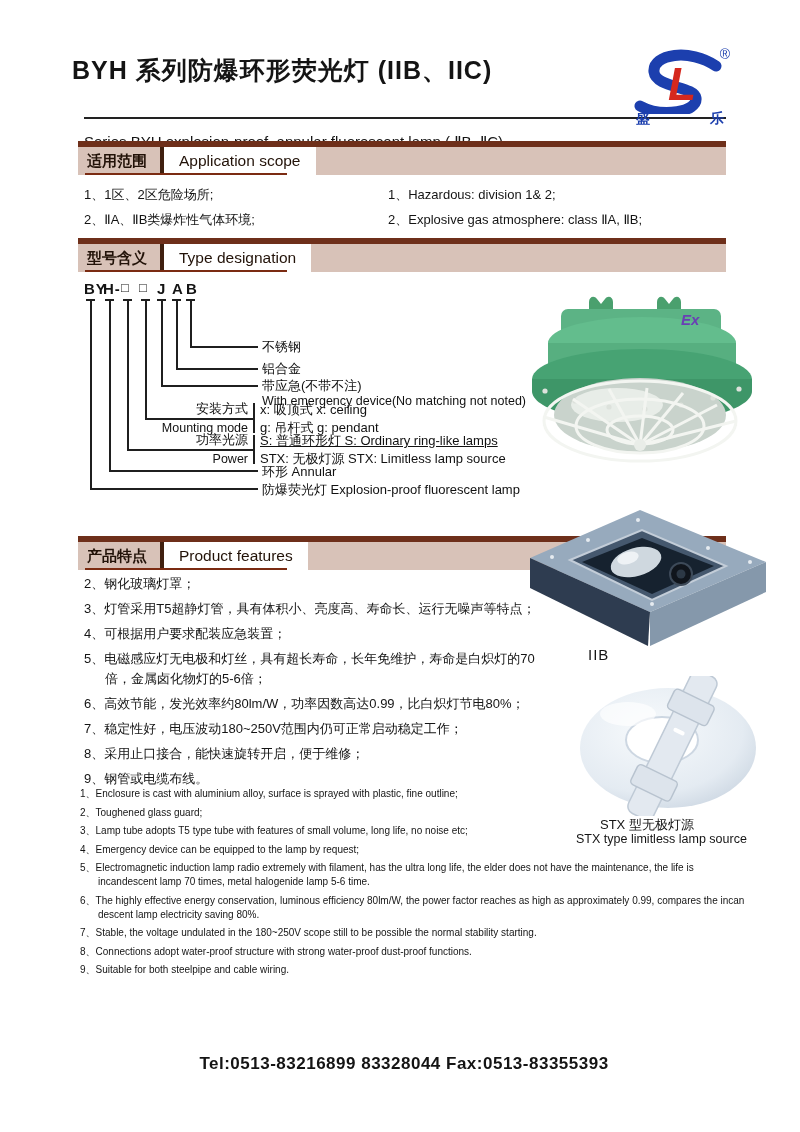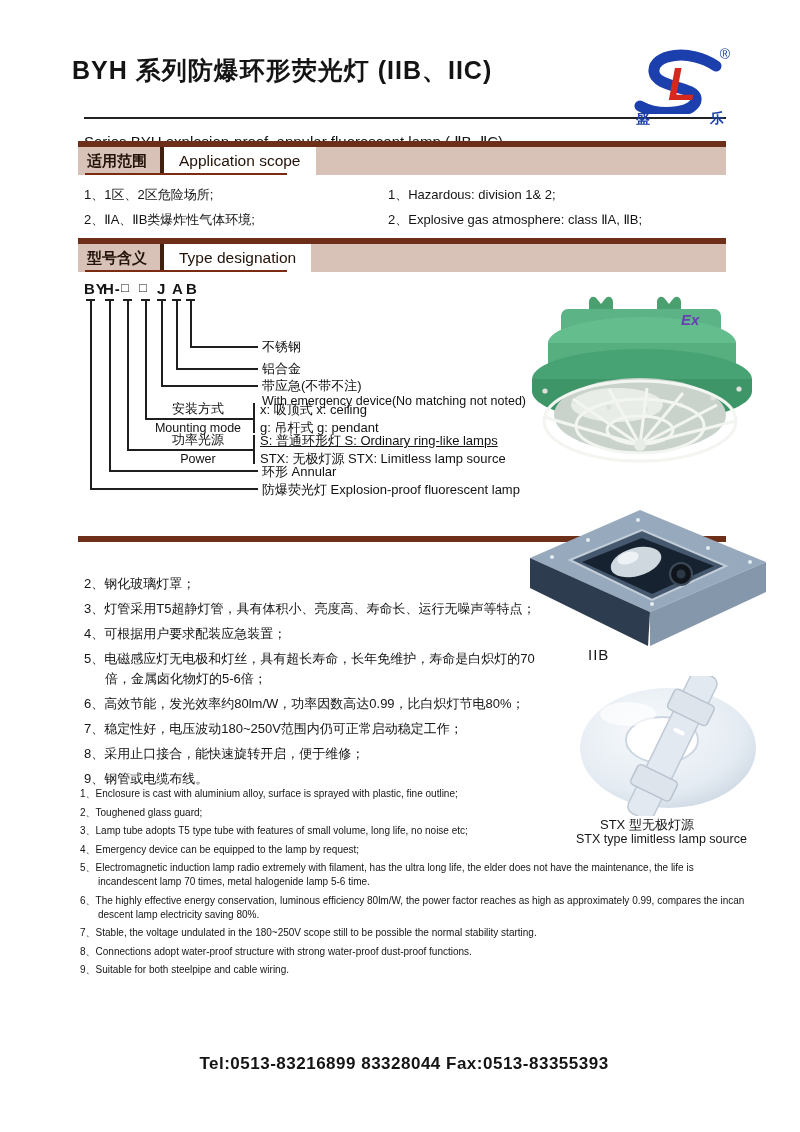--- a/index.html
+++ b/index.html
@@ -33,21 +33,21 @@
   
   .app-col { position:absolute; font-size:13px; line-height:25px; white-space:nowrap; }
 
   
   .code-ch { position:absolute; font-size:15px; font-weight:bold; letter-spacing:1px; }
   .hline { position:absolute; height:1.5px; background:#1f1f1f; }
   .vline { position:absolute; width:1.5px; background:#1f1f1f; }
   .tick  { position:absolute; width:9px; height:1.5px; background:#1f1f1f; }
   .dlabel { position:absolute; font-size:13px; white-space:nowrap; color:#111; }
   .dlabel.sm { font-size:12.5px; }
-  .dleft { position:absolute; width:100px; text-align:center; font-size:13px; white-space:nowrap; color:#111; }
+  .dleft { position:absolute; width:100px; text-align:right; font-size:13px; white-space:nowrap; color:#111; }
   .dleft.sm { font-size:12.5px; }
 
   
   .feat-cn { position:absolute; left:84px; top:574px; width:458px; font-size:13px; }
   .feat-cn .item { padding-left:21px; text-indent:-21px; line-height:1.5; margin-bottom:5.5px; }
   .feat-en { position:absolute; left:80px; top:787px; width:668px; font-size:10px; }
   .feat-en .item { padding-left:18px; text-indent:-18px; line-height:1.4; margin-bottom:4.5px; }
 
   
   .caption { position:absolute; font-size:13px; white-space:nowrap; }
@@ -189,20 +189,26 @@
           <path d="M135,152 L212,112"></path>
         <path d="M135,152 L231,128"></path>
       </g>
       <circle cx="135" cy="152" r="6" fill="#e9ede8"></circle>
       <text x="176" y="32" font-size="15" font-weight="bold" font-style="italic" fill="#6a3fb5">Ex</text>
     </svg>
   </div>
 
   <div class="sec" style="top:536px;">
     <div class="topbar"></div>
+    <div class="band">
+      <div class="cn">产品特点</div>
+      <div class="vdiv"></div>
+      <div class="en">Product features</div>
+      <div class="underline"></div>
+    </div>
   </div>
 
   <div class="feat-cn">
     <div class="item">2、钢化玻璃灯罩；</div>
     <div class="item">3、灯管采用T5超静灯管，具有体积小、亮度高、寿命长、运行无噪声等特点；</div>
     <div class="item">4、可根据用户要求配装应急装置；</div>
     <div class="item">5、电磁感应灯无电极和灯丝，具有超长寿命，长年免维护，寿命是白炽灯的70倍，金属卤化物灯的5-6倍；</div>
     <div class="item">6、高效节能，发光效率约80lm/W，功率因数高达0.99，比白炽灯节电80%；</div>
     <div class="item">7、稳定性好，电压波动180~250V范围内仍可正常启动稳定工作；</div>
     <div class="item">8、采用止口接合，能快速旋转开启，便于维修；</div>

